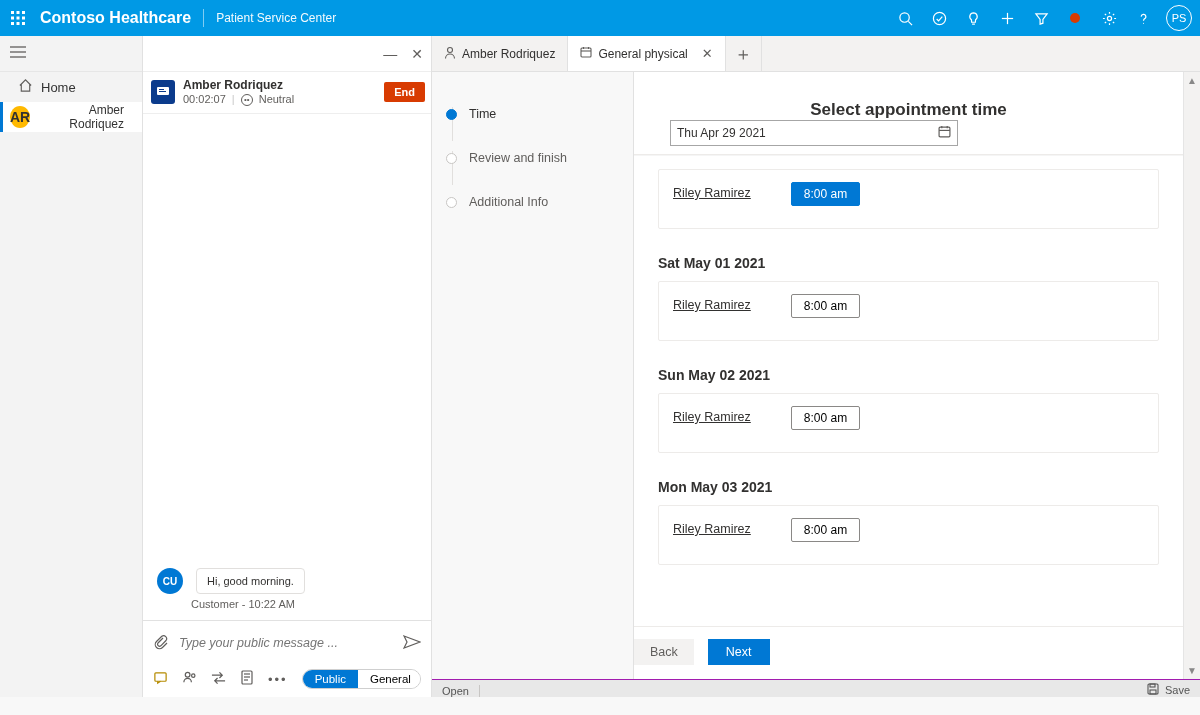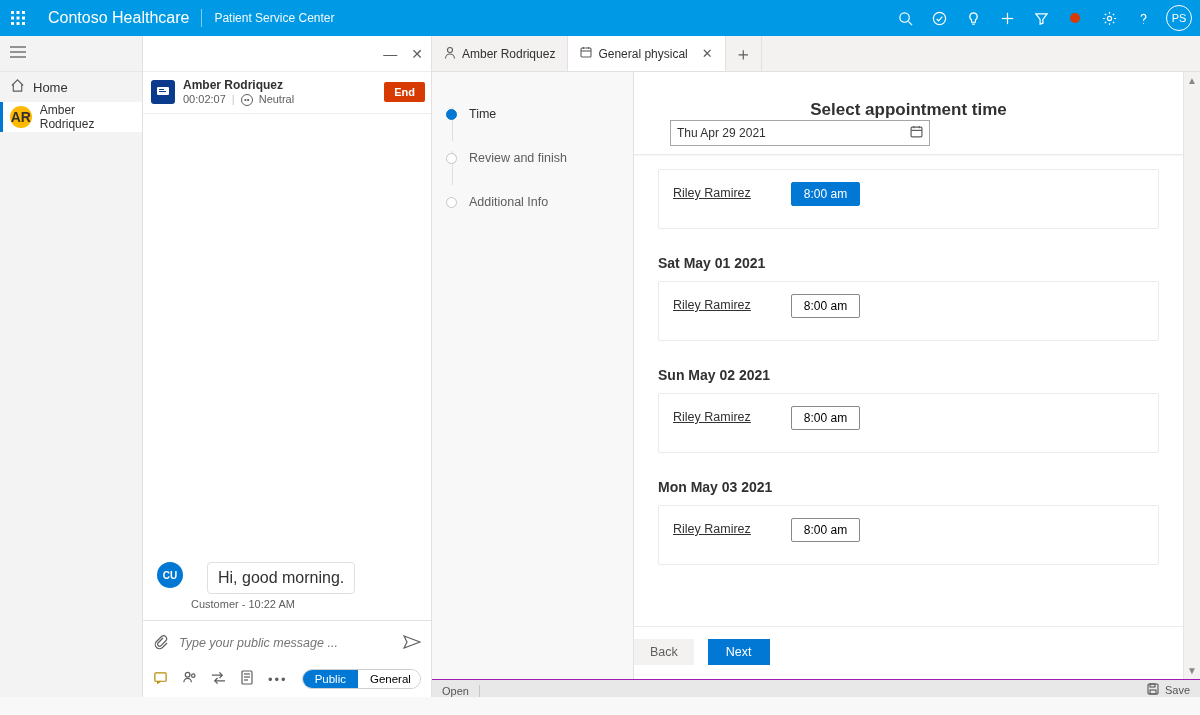--- a/index.html
+++ b/index.html
@@ -1,54 +1,54 @@
 <!DOCTYPE html>
 <html><head>
   <meta charset="utf-8">
   <style>
     * { box-sizing: border-box; margin: 0; padding: 0; }
     html, body { width: 1200px; height: 715px; overflow: hidden; font-family: "Segoe UI", Arial, sans-serif; font-size: 13px; color: #323130; background: #f8f8f8; }
     
     .topbar { height: 36px; background: #0099e5; color: #fff; display: flex; align-items: center; padding: 0 8px 0 4px; }
     .waffle { width: 28px; height: 28px; display: flex; align-items: center; justify-content: center; cursor: pointer; }
     .waffle svg { fill: #fff; }
-    .brand { font-size: 16px; font-weight: 400; margin-left: 16px; }
+    .brand { font-size: 16px; font-weight: 700; margin-left: 8px; }
     .brand-div { width: 1px; height: 18px; background: rgba(255,255,255,.5); margin: 0 12px; }
     .subbrand { font-size: 12px; opacity: .95; }
     .topbar-spacer { flex: 1; }
     .top-icon { width: 34px; height: 36px; display: flex; align-items: center; justify-content: center; cursor: pointer; }
     .top-icon svg { stroke: #fff; fill: none; }
     .rec-dot { width: 10px; height: 10px; background: #d83b01; border-radius: 50%; }
     .profile { width: 26px; height: 26px; border: 1px solid #fff; border-radius: 50%; display: flex; align-items: center; justify-content: center; font-size: 11px; margin-left: 6px; }
     
     .main { display: flex; height: 661px; }
     .left-rail { width: 143px; background: #f3f3f3; border-right: 1px solid #e1e1e1; }
     .left-header { height: 36px; display: flex; align-items: center; padding: 0 10px; border-bottom: 1px solid #e6e6e6; }
     .hamburger { cursor: pointer; }
-    .nav-item { height: 30px; display: flex; align-items: center; padding: 0 10px; gap: 8px; font-size: 13px; cursor: pointer; color: #333; }
+    .nav-item { height: 30px; display: flex; align-items: center; padding: 0 18px; gap: 8px; font-size: 13px; cursor: pointer; color: #333; text-align: right; }
     .nav-item.active { border-left: 3px solid #0078d4; padding-left: 7px; background: #fff; }
     .avatar-sm { width: 22px; height: 22px; border-radius: 50%; background: #ffb900; color: #323130; display:flex; align-items:center; justify-content:center; font-size:14px; font-weight:600; }
     .home-ico svg { stroke:#605e5c; fill:none; }
     
     .convo-col { width: 289px; background:#fff; border-right:1px solid #e1e1e1; display:flex; flex-direction:column; }
     .convo-titlebar { height:36px; display:flex; align-items:center; justify-content:flex-end; padding:0 8px; gap:14px; border-bottom:1px solid #eee; }
     .titlebar-btn { cursor:pointer; color:#605e5c; font-size:14px;}
     .session-card { display:flex; align-items:center; padding:6px 6px 6px 8px; border-bottom:1px solid #eee; }
     .sess-ico { width:24px; height:24px; background:#0b3b8c; border-radius:3px; display:flex; align-items:center; justify-content:center; margin-right:8px;}
     .sess-ico svg{ fill:#fff; }
     .sess-meta { flex:1; line-height:1.25; }
     .sess-name { font-size:12px; font-weight:600; }
     .sess-sub { font-size:11px; color:#605e5c; display:flex; align-items:center; gap:6px;}
     .sess-sub .divider{ color:#c8c8c8;}
     .neutral-face{ width:12px; height:12px; border:1px solid #605e5c; border-radius:50%; display:inline-flex; align-items:center; justify-content:center; font-size:8px; line-height:1;}
     .end-btn { background:#d83b01; color:#fff; font-size:11px; font-weight:600; border:none; padding:4px 10px; border-radius:2px; cursor:pointer;}
     .chat-body { flex:1; display:flex; flex-direction:column; justify-content:flex-end; padding:10px 14px; }
-    .msg-row { display:flex; align-items:flex-start; gap:24px; }
+    .msg-row { display:flex; align-items:flex-start; gap:13px; }
     .cust-av { width:26px; height:26px; border-radius:50%; background:#0078d4; color:#fff; font-size:10px; font-weight:600; display:flex; align-items:center; justify-content:center;}
-    .bubble { border:1px solid #e1dfdd; border-radius:4px; padding:6px 10px; font-size:16px; background:#fff;}
+    .bubble { border:1px solid #e1dfdd; border-radius:4px; padding:6px 10px; font-size:11px; background:#fff;}
     .msg-meta { font-size:11px; color:#605e5c; margin-top:4px; margin-left:34px;}
     .compose { border-top:1px solid #e1e1e1; padding:0px 10px 8px 10px;}
     .compose-row1 { display:flex; align-items:center; height:44px; gap:10px;}
     .compose-input { flex:1; border:none; outline:none; font-size:12.5px; color:#605e5c; background:transparent;font-style:italic;}
     .compose-icon { color:#605e5c; cursor:pointer;}
     .compose-row2 { display:flex; align-items:center; gap:14px; margin-top:4px;}
     .tool-ico { cursor:pointer; color:#605e5c; }
     .seg { margin-left:auto; display:flex; border:1px solid #cfcfcf; border-radius:12px; overflow:hidden; }
     .seg button{ border:none; padding:3px 12px; font-size:11.5px; cursor:pointer; background:#fff;}
     .seg .active{ background:#0078d4; color:#fff;}
@@ -62,21 +62,21 @@
     .tab.add{ width:36px; justify-content:center; font-size:18px; color:#605e5c;}
     .work-body { flex:1; display:flex; overflow:hidden; }
     .stepper { width:202px; border-right:1px solid #e1e1e1; padding:20px 12px 12px 14px; position:relative;}
     .step { display:flex; align-items:center; gap:12px; height:44px; font-size:12.5px; color:#323130; position:relative;}
     .step .dot{ width:11px; height:11px; border:1.5px solid #c8c6c4; border-radius:50%; background:#fff; z-index:1;}
     .step.active .dot{ background:#0078d4; border-color:#0078d4;}
     .step-line{ position:absolute; left:20px; width:1px; background:#e1dfdd;}
     .step.muted{ color:#605e5c;}
     .appt-scroll{ flex:1; overflow-y:auto; padding:28px 24px 0 24px; position:relative; background:#fff;}
     .appt-title{ font-size:17px; font-weight:600; margin-bottom:0;text-align:center;}
-    .date-field{ display:flex; align-items:center; border:1px solid #a6a6a6; width:260px; height:26px; padding:0 6px; font-size:12px; margin-bottom:8px; margin-left:12px;}
+    .date-field{ display:flex; align-items:center; border:1px solid #a6a6a6; width:288px; height:26px; padding:0 6px; font-size:12px; margin-bottom:8px; margin-left:12px;}
     .date-field .cal { margin-left:auto; color:#605e5c;}
     .section-rule{ height:1px; background:#edebe9; margin:0 -24px 14px -24px; box-shadow:0 1px 0 rgba(0,0,0,.04);}
     .day-block{ margin-bottom:26px;}
     .day-title{ font-size:14px; font-weight:600; margin-bottom:10px;}
     .pract-card{ border:1px solid #edebe9; border-radius:2px; padding:12px 14px 22px 14px; display:flex; align-items:flex-start; gap:40px;}
     .pract-name{ font-size:12.5px; padding-top:4px;text-decoration:underline;}
     .slot{ border:1px solid #8a8886; background:#fff; font-size:12px; padding:4px 12px; border-radius:2px; cursor:pointer;}
     .slot.sel{ background:#0078d4; color:#fff; border-color:#0078d4;}
     .wizard-footer{ padding:12px 24px 14px 0; display:flex; gap:14px; border-top:1px solid #edebe9; background:#fff;}
     .btn-back{ background:#f3f2f1; border:none; color:#605e5c; padding:6px 16px; font-size:12.5px; cursor:pointer;}

